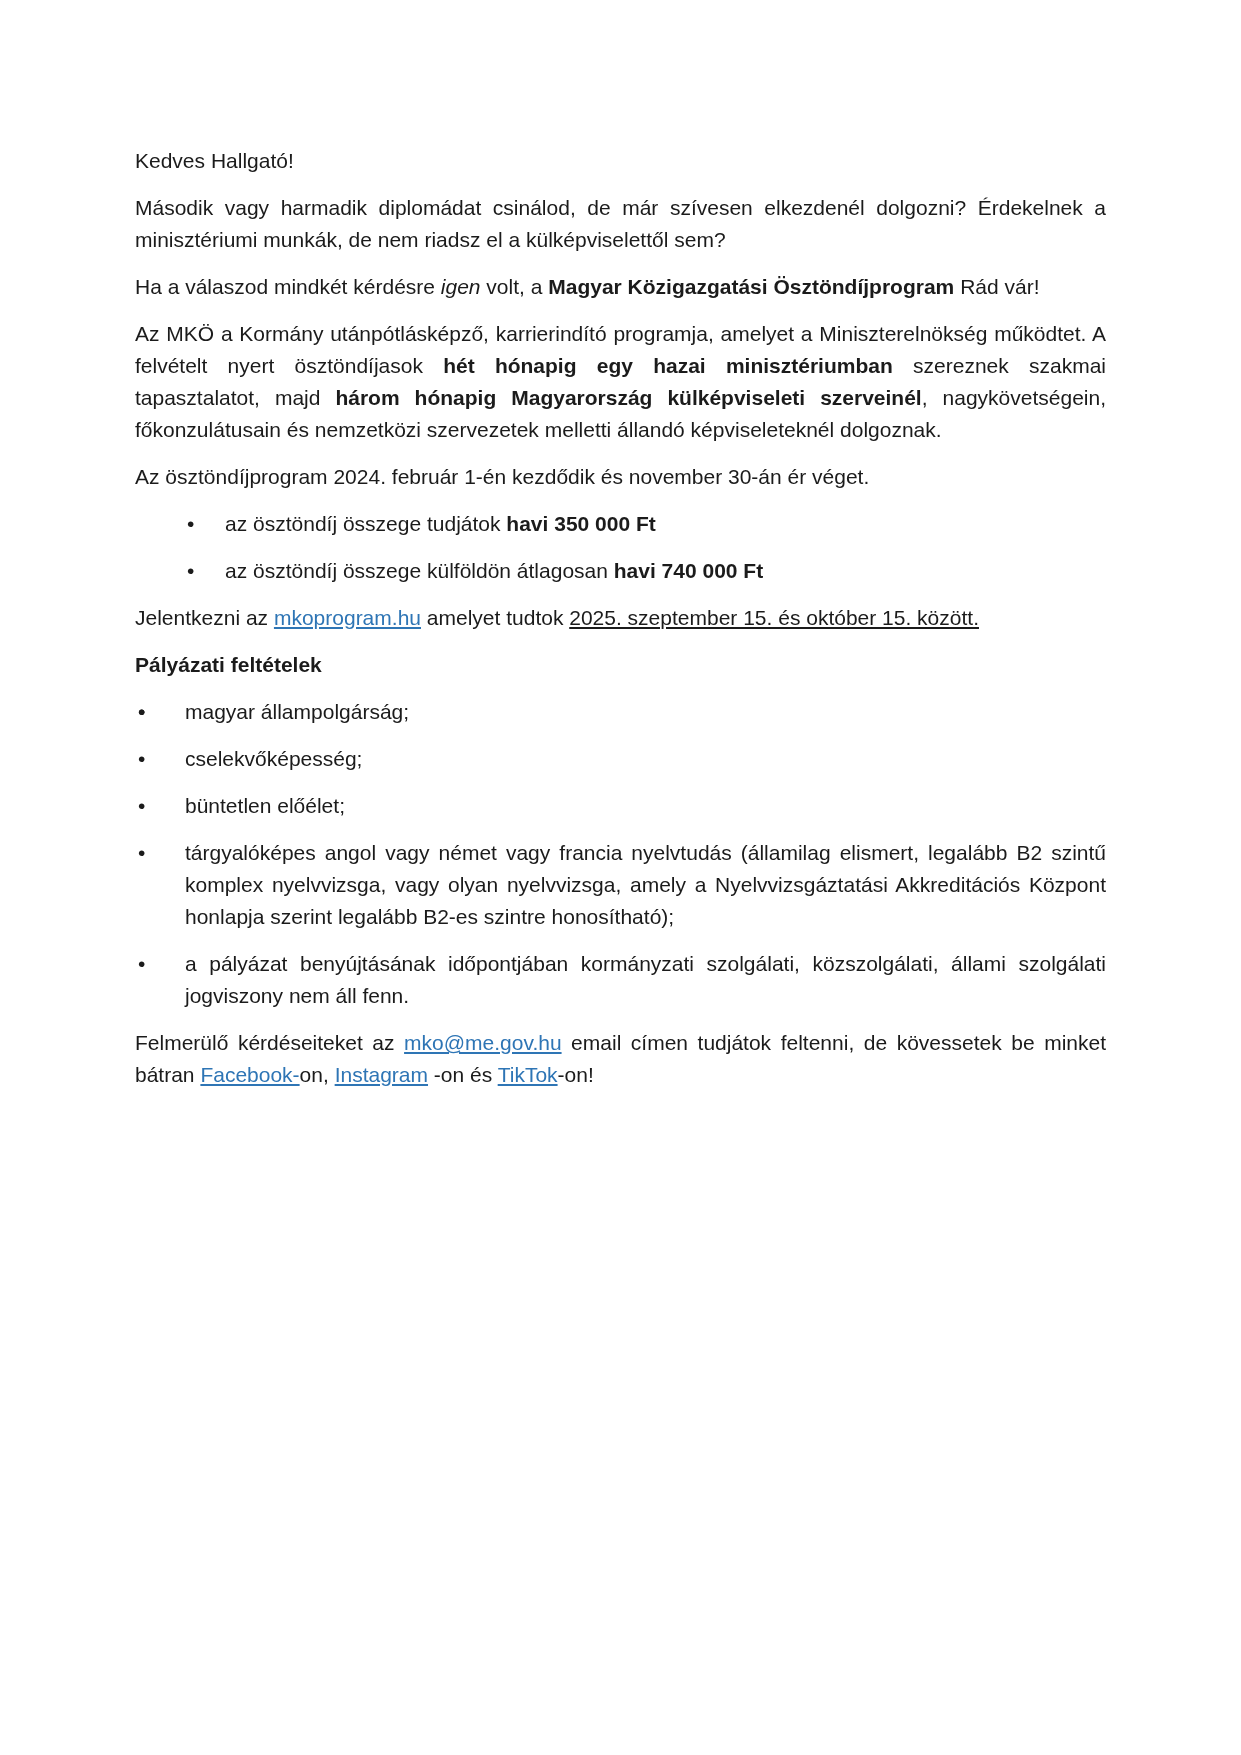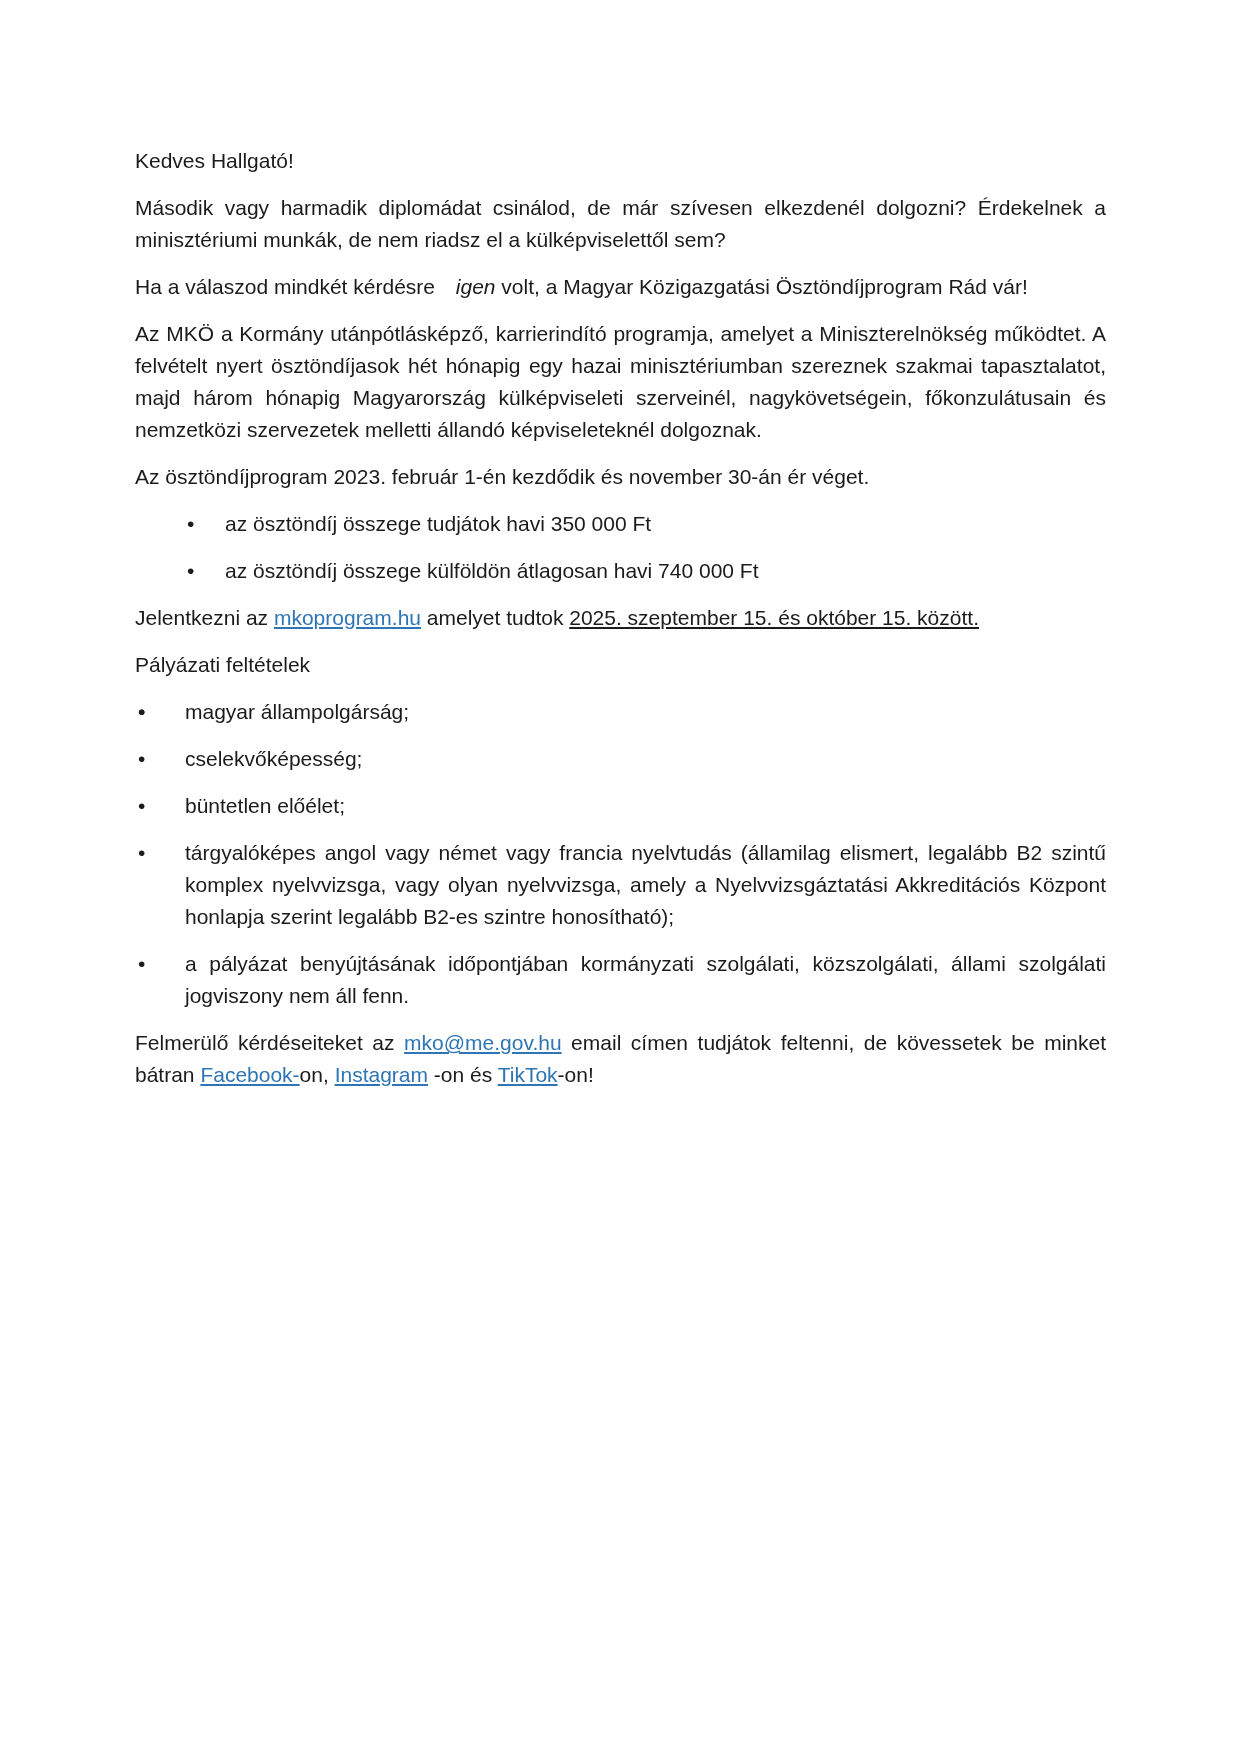--- a/index.html
+++ b/index.html
@@ -27,38 +27,38 @@
     text-align: justify;
   }
   .block { margin: 0 0 15px 0; }
   
   .li1 { position: relative; padding-left: 50px; }
   .li1 .bullet { position: absolute; left: 3px; top: 0; }
   
   .li2 { position: relative; padding-left: 90px; }
   .li2 .bullet { position: absolute; left: 52px; top: 0; }
   .bullet { font-size: 21px; color: #1b1b1b; }
-  .run-b { font-weight: normal; }
-  .run-i { font-style: italic; margin-left: 15px; }
+  .run-b { font-weight: bold; }
+  .run-i { font-style: italic; }
   .run-u { text-decoration: underline; }
   a.run-link {
     color: var(--link-color, #2e75b5);
     cursor: pointer;
   }
 </style>
 </head>
 <body>
 
 <div class="page">
   <div class="content" style="color: rgb(27, 27, 27);">
       <div class="block p"><span>Kedves Hallgató!</span></div>
       <div class="block p"><span>Második vagy harmadik diplomádat csinálod, de már szívesen elkezdenél dolgozni? Érdekelnek a minisztériumi munkák, de nem riadsz el a külképviselettől sem?</span></div>
       <div class="block p"><span>Ha a válaszod mindkét kérdésre </span><span class="run-i">igen</span><span> volt, a </span><span class="run-b">Magyar Közigazgatási Ösztöndíjprogram</span><span> Rád vár!</span></div>
       <div class="block p"><span>Az MKÖ a Kormány utánpótlásképző, karrierindító programja, amelyet a Miniszterelnökség működtet. A felvételt nyert ösztöndíjasok </span><span class="run-b">hét hónapig egy hazai minisztériumban</span><span> szereznek szakmai tapasztalatot, majd </span><span class="run-b">három hónapig Magyarország külképviseleti szerveinél</span><span>, nagykövetségein, főkonzulátusain és nemzetközi szervezetek melletti állandó képviseleteknél dolgoznak.</span></div>
-      <div class="block p"><span>Az ösztöndíjprogram 2023. február 1-én kezdődik és november 30-án ér véget.</span></div>
+      <div class="block p"><span>Az ösztöndíjprogram 2024. február 1-én kezdődik és november 30-án ér véget.</span></div>
       <div class="block li2"><span class="bullet">•</span><span>az ösztöndíj összege tudjátok </span><span class="run-b">havi 350 000 Ft</span></div>
       <div class="block li2"><span class="bullet">•</span><span>az ösztöndíj összege külföldön átlagosan </span><span class="run-b">havi 740 000 Ft</span></div>
       <div class="block p"><span>Jelentkezni az </span><a class="run-link" href="#">mkoprogram.hu</a><span> amelyet tudtok </span><span class="run-u">2025. szeptember 15. és október 15. között.</span></div>
       <div class="block p"><span class="run-b">Pályázati feltételek</span></div>
       <div class="block li1"><span class="bullet">•</span></div>
       <div class="block li1"><span class="bullet">•</span><span>magyar állampolgárság;</span></div>
       <div class="block li1"><span class="bullet">•</span><span>cselekvőképesség;</span></div>
       <div class="block li1"><span class="bullet">•</span><span>büntetlen előélet;</span></div>
       <div class="block li1"><span class="bullet">•</span><span>tárgyalóképes angol vagy német vagy francia nyelvtudás (államilag elismert, legalább B2 szintű komplex nyelvvizsga, vagy olyan nyelvvizsga, amely a Nyelvvizsgáztatási Akkreditációs Központ honlapja szerint legalább B2-es szintre honosítható);</span></div>
       <div class="block li1"><span class="bullet">•</span><span>a pályázat benyújtásának időpontjában kormányzati szolgálati, közszolgálati, állami szolgálati jogviszony nem áll fenn.</span></div>

